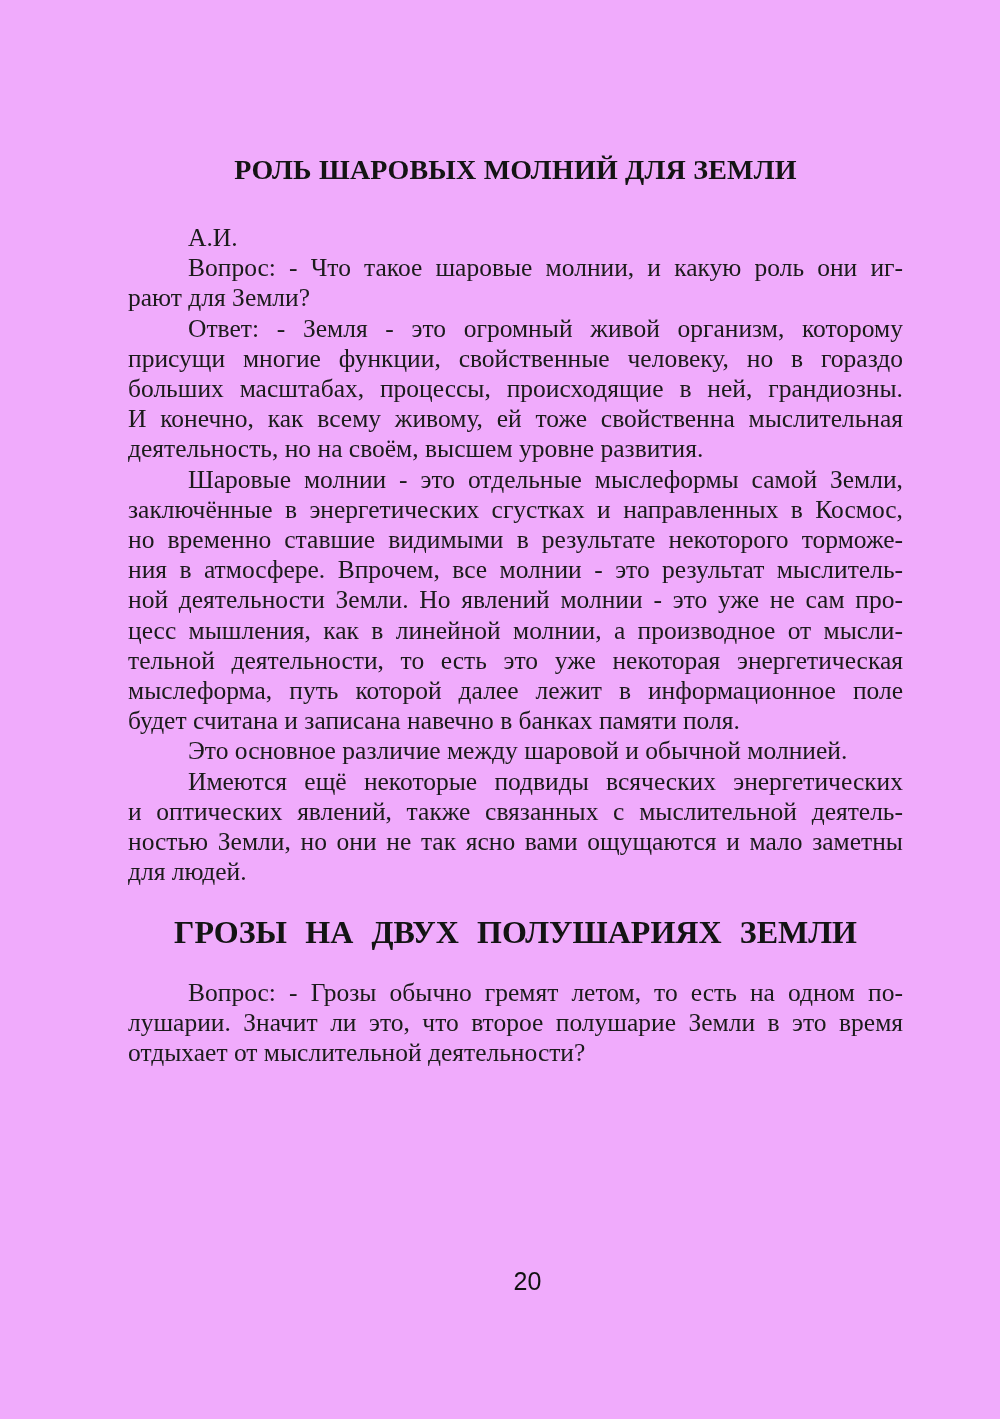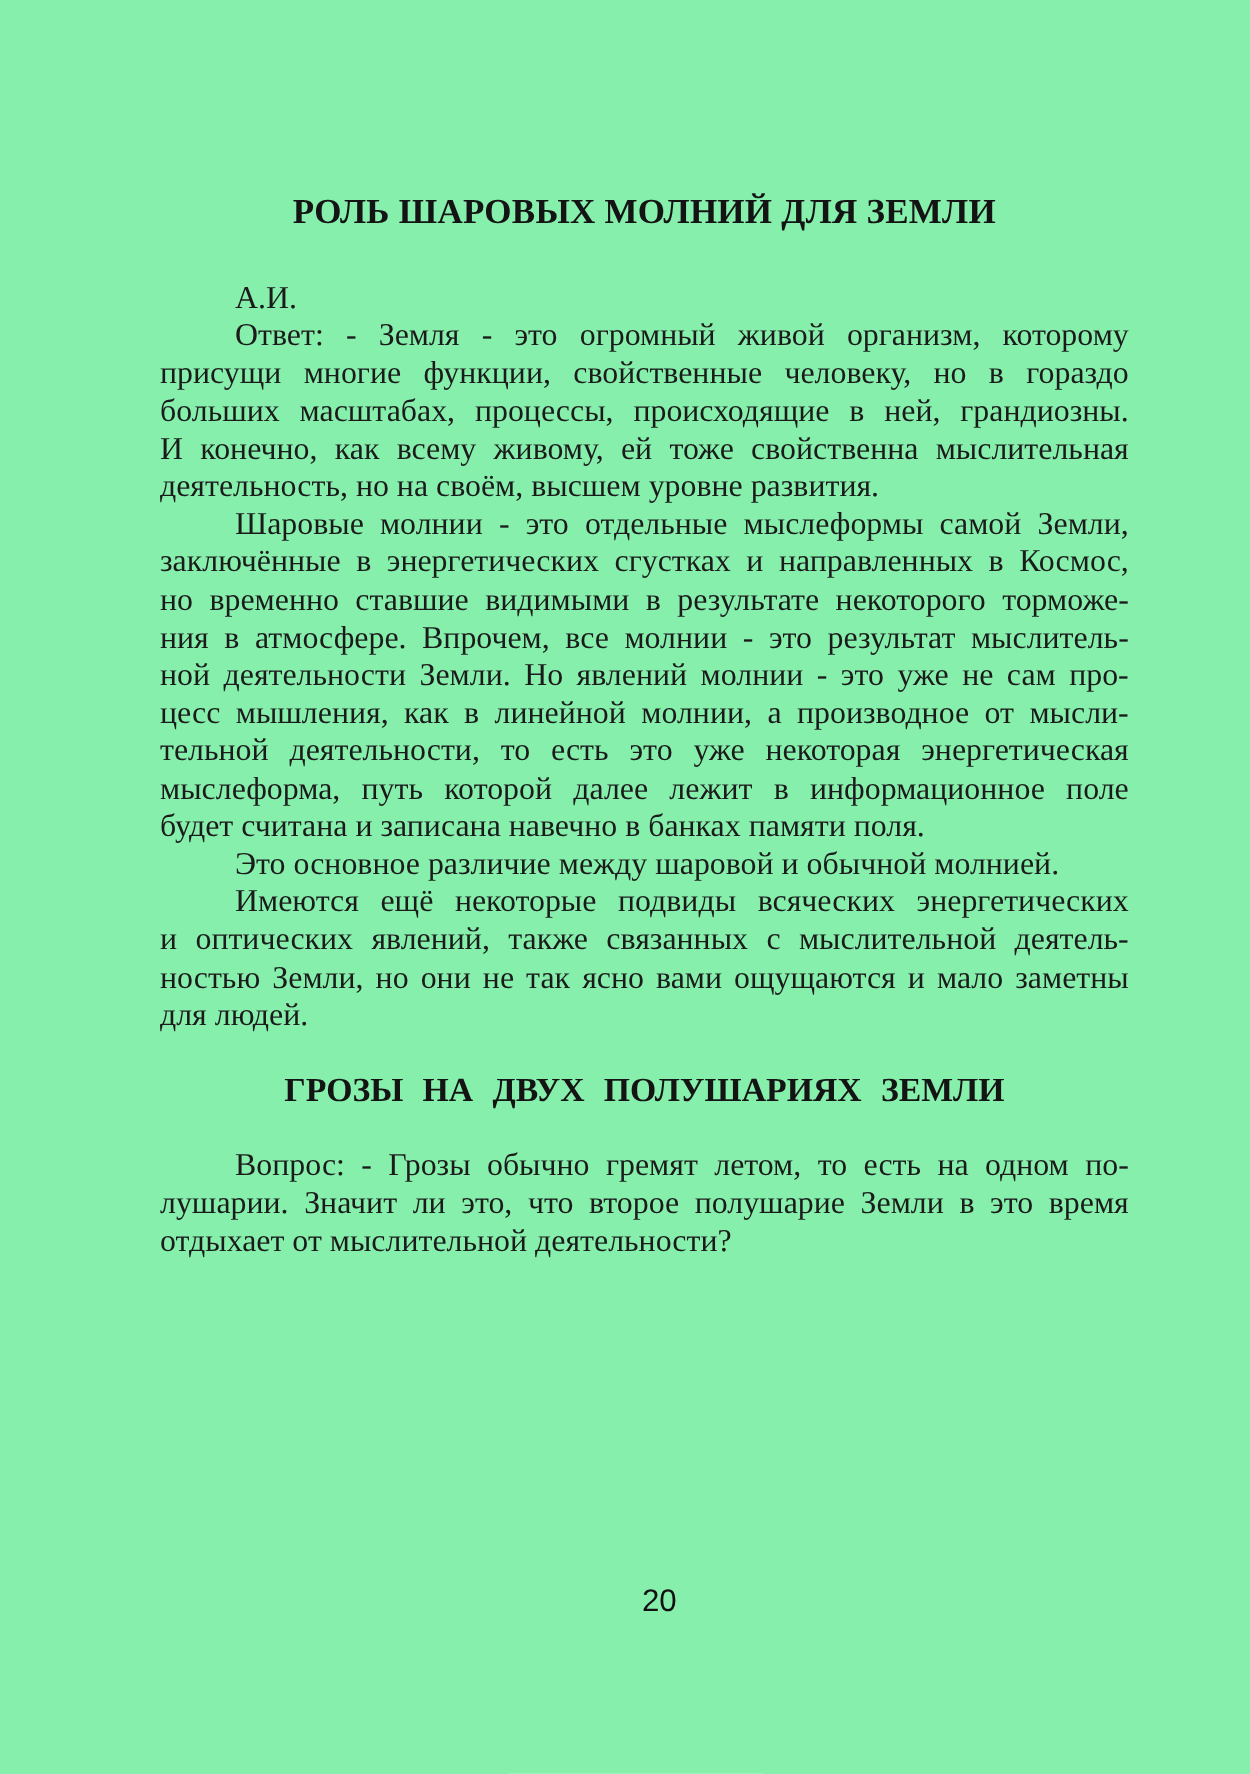--- a/index.html
+++ b/index.html
@@ -6,21 +6,21 @@
   body {
     width: 1000px; height: 1419px;
     background: #ffffff;
     font-family: "Liberation Serif", serif;
     position: relative;
     overflow: hidden;
   }
   .page {
     position: absolute; left: 0; top: 0;
     width: 1000px; height: 1419px;
-    background: #86efac;
+    background: #f0abfc;
     color: #1b1b1b;
   }
   .column {
     position: absolute; left: 128px; top: 0;
     width: 775px;
   }
   .chapter-heading {
     margin: 0;
     font-weight: bold;
     text-align: center;
@@ -33,21 +33,21 @@
     letter-spacing: 0.2px;
   }
   .body-text {
     font-size: 25.5px;
     line-height: 30.2px;
     color: #1b1b1b;
   }
   #body1 { margin-top: 35px; }
   #heading2 {
     margin-top: 30px;
-    font-size: 27px;
+    font-size: 32px;
     line-height: 30.2px;
     word-spacing: 0.32em;
   }
   #body2 { margin-top: 30px; }
   .paragraph { margin: 0; }
   .line {
     text-align: justify;
     text-align-last: justify;
     white-space: normal;
   }
@@ -69,20 +69,24 @@
 </style>
 </head>
 <body>
 
 <div class="page">
   <div class="column">
     <h1 class="chapter-heading" id="heading1">РОЛЬ ШАРОВЫХ МОЛНИЙ ДЛЯ ЗЕМЛИ</h1>
     <div class="body-text" id="body1">
         <div class="paragraph">
           <div class="line first last">А.И.</div>
+        </div>
+        <div class="paragraph">
+          <div class="line first">Вопрос: - Что такое шаровые молнии, и какую роль они иг-</div>
+          <div class="line last">рают для Земли?</div>
         </div>
         <div class="paragraph">
           <div class="line first">Ответ: - Земля - это огромный живой организм, которому</div>
           <div class="line">присущи многие функции, свойственные человеку, но в гораздо</div>
           <div class="line">больших масштабах, процессы, происходящие в ней, грандиозны.</div>
           <div class="line">И конечно, как всему живому, ей тоже свойственна мыслительная</div>
           <div class="line last">деятельность, но на своём, высшем уровне развития.</div>
         </div>
         <div class="paragraph">
           <div class="line first">Шаровые молнии - это отдельные мыслеформы самой Земли,</div>

